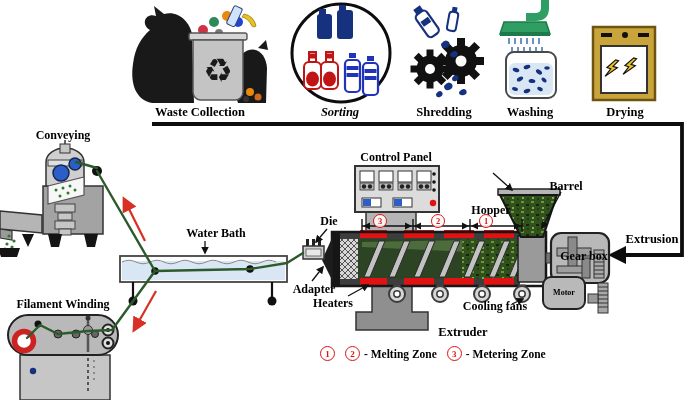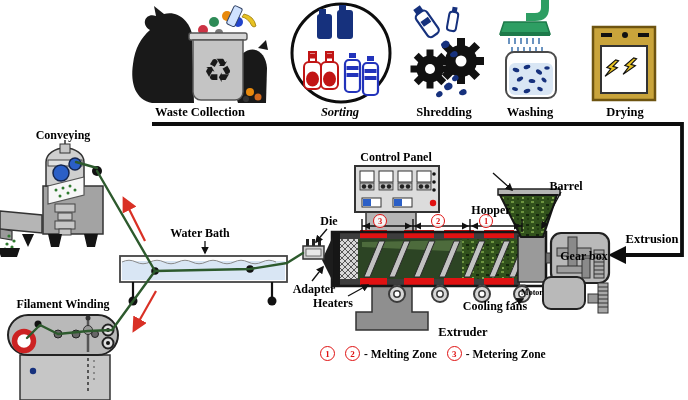--- a/index.html
+++ b/index.html
@@ -392,30 +392,30 @@
 
 <span class="recycle">♻</span>
 
 <div class="lbl big" style="left:200px;top:106px;">Waste Collection</div>
 <div class="lbl big" style="left:340px;top:106px;font-style:italic;">Sorting</div>
 <div class="lbl big" style="left:444px;top:106px;">Shredding</div>
 <div class="lbl big" style="left:530px;top:106px;">Washing</div>
 <div class="lbl big" style="left:625px;top:106px;">Drying</div>
 
 <div class="lbl" style="left:63px;top:129px;">Conveying</div>
-<div class="lbl" style="left:200px;top:227px;text-align:center;">Water Bath</div>
+<div class="lbl" style="left:216px;top:227px;text-align:center;">Water Bath</div>
 <div class="lbl" style="left:63px;top:298px;">Filament Winding</div>
 <div class="lbl" style="left:396px;top:151px;">Control Panel</div>
 <div class="lbl" style="left:329px;top:215px;">Die</div>
 <div class="lbl" style="left:314px;top:283px;">Adapter</div>
 <div class="lbl" style="left:333px;top:297px;">Heaters</div>
 <div class="lbl" style="left:491px;top:160px;margin-top:44px;">Hopper</div>
 <div class="lbl" style="left:566px;top:180px;">Barrel</div>
 <div class="lbl" style="left:584px;top:222px;margin-top:28px;">Gear box</div>
-<div class="lbl tiny" style="left:532px;top:289px;">Motor</div>
+<div class="lbl tiny" style="left:564px;top:289px;">Motor</div>
 <div class="lbl big" style="left:652px;top:233px;">Extrusion</div>
 <div class="lbl" style="left:495px;top:300px;">Cooling fans</div>
 <div class="lbl big" style="left:463px;top:326px;">Extruder</div>
 
 <span class="badge" style="left:380px;top:221px;">3</span>
 <span class="badge" style="left:438px;top:221px;">2</span>
 <span class="badge" style="left:486px;top:221px;">1</span>
 
 <div class="legend">
   <div class="item">

